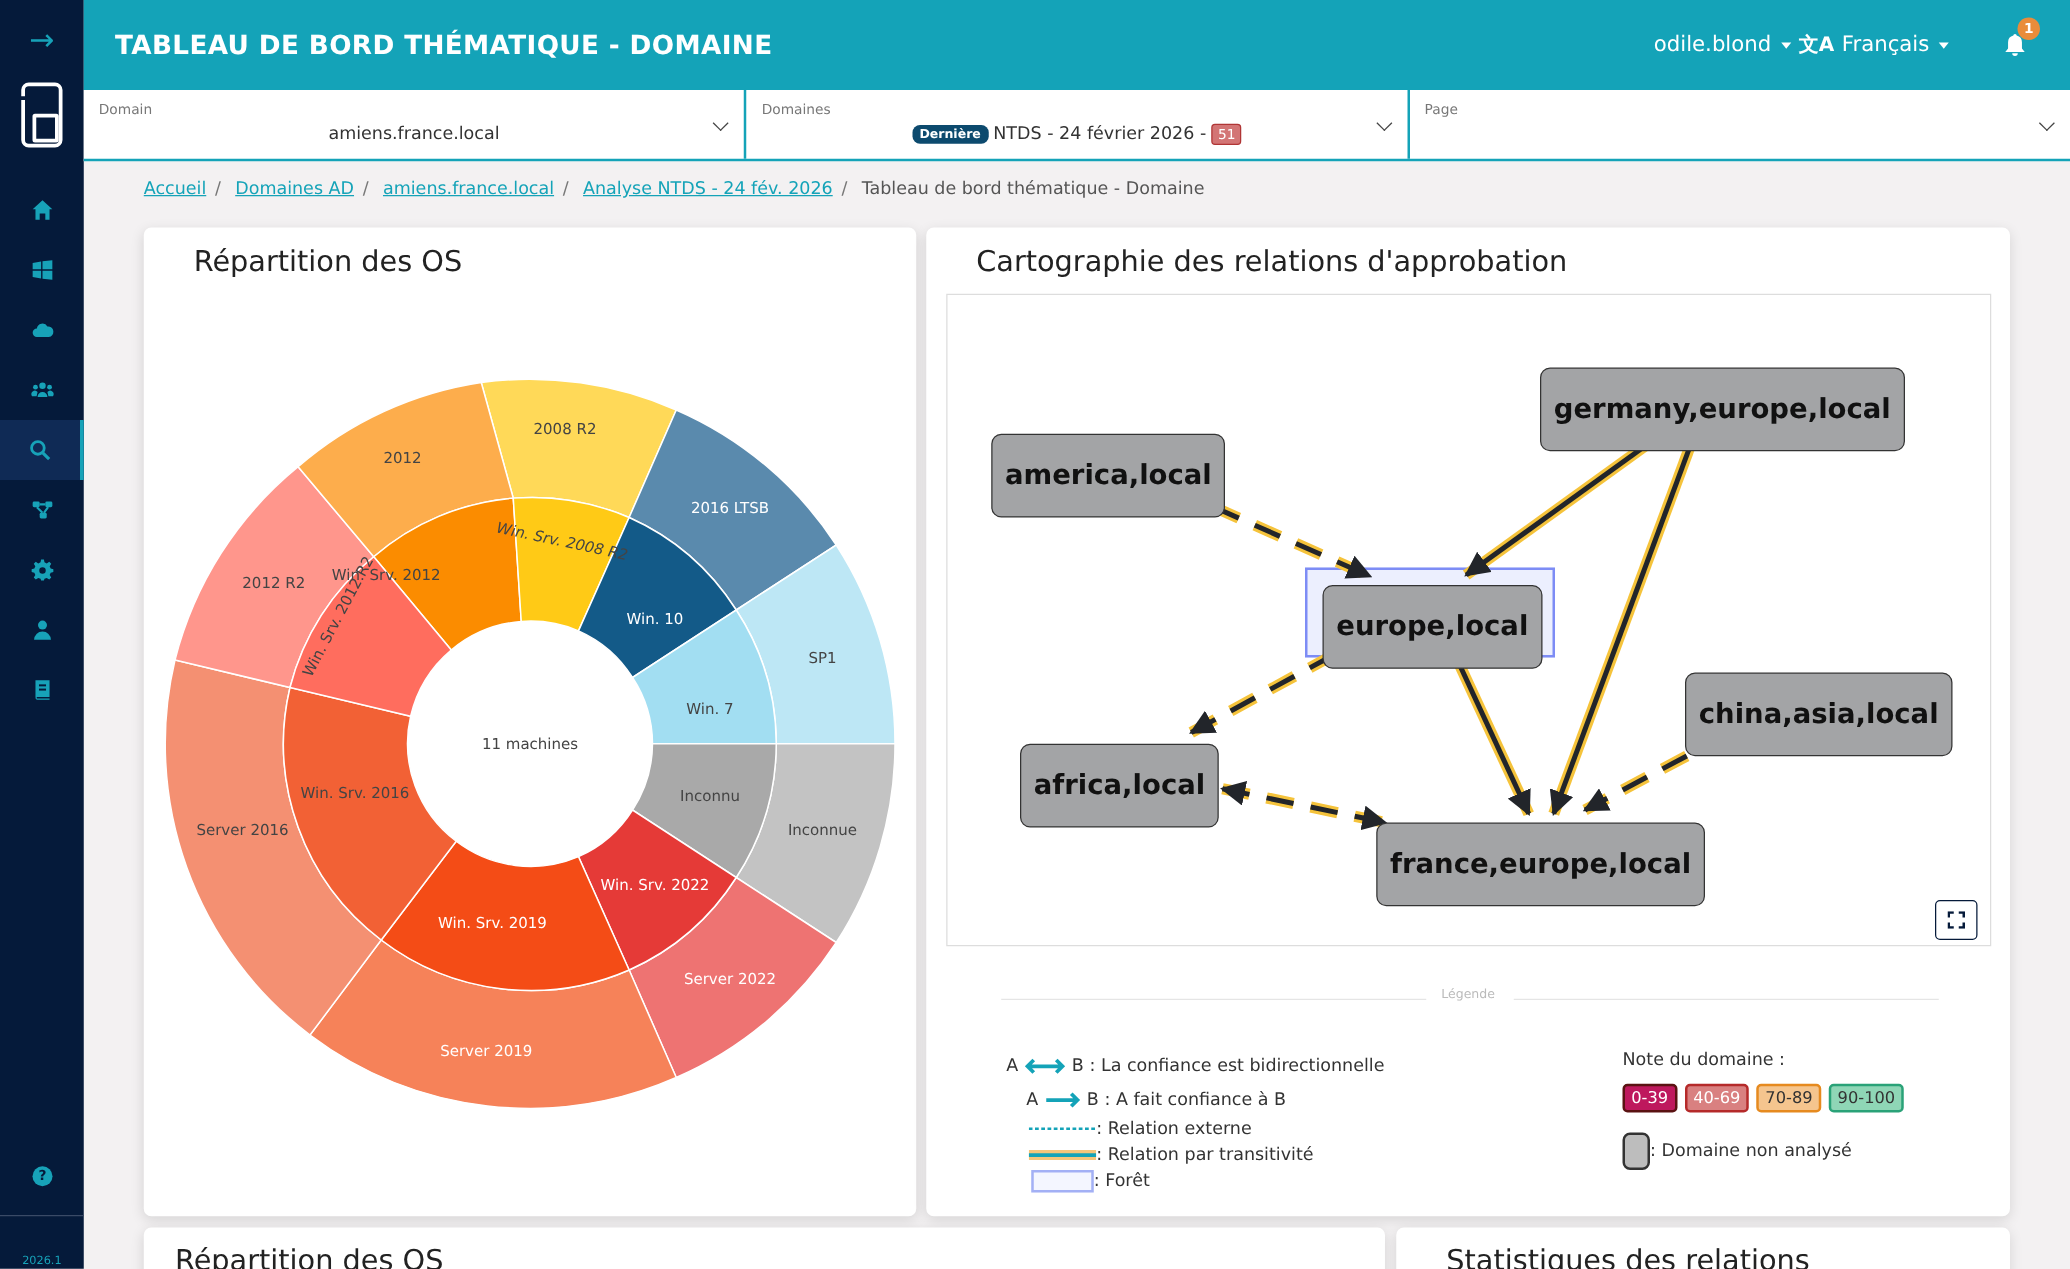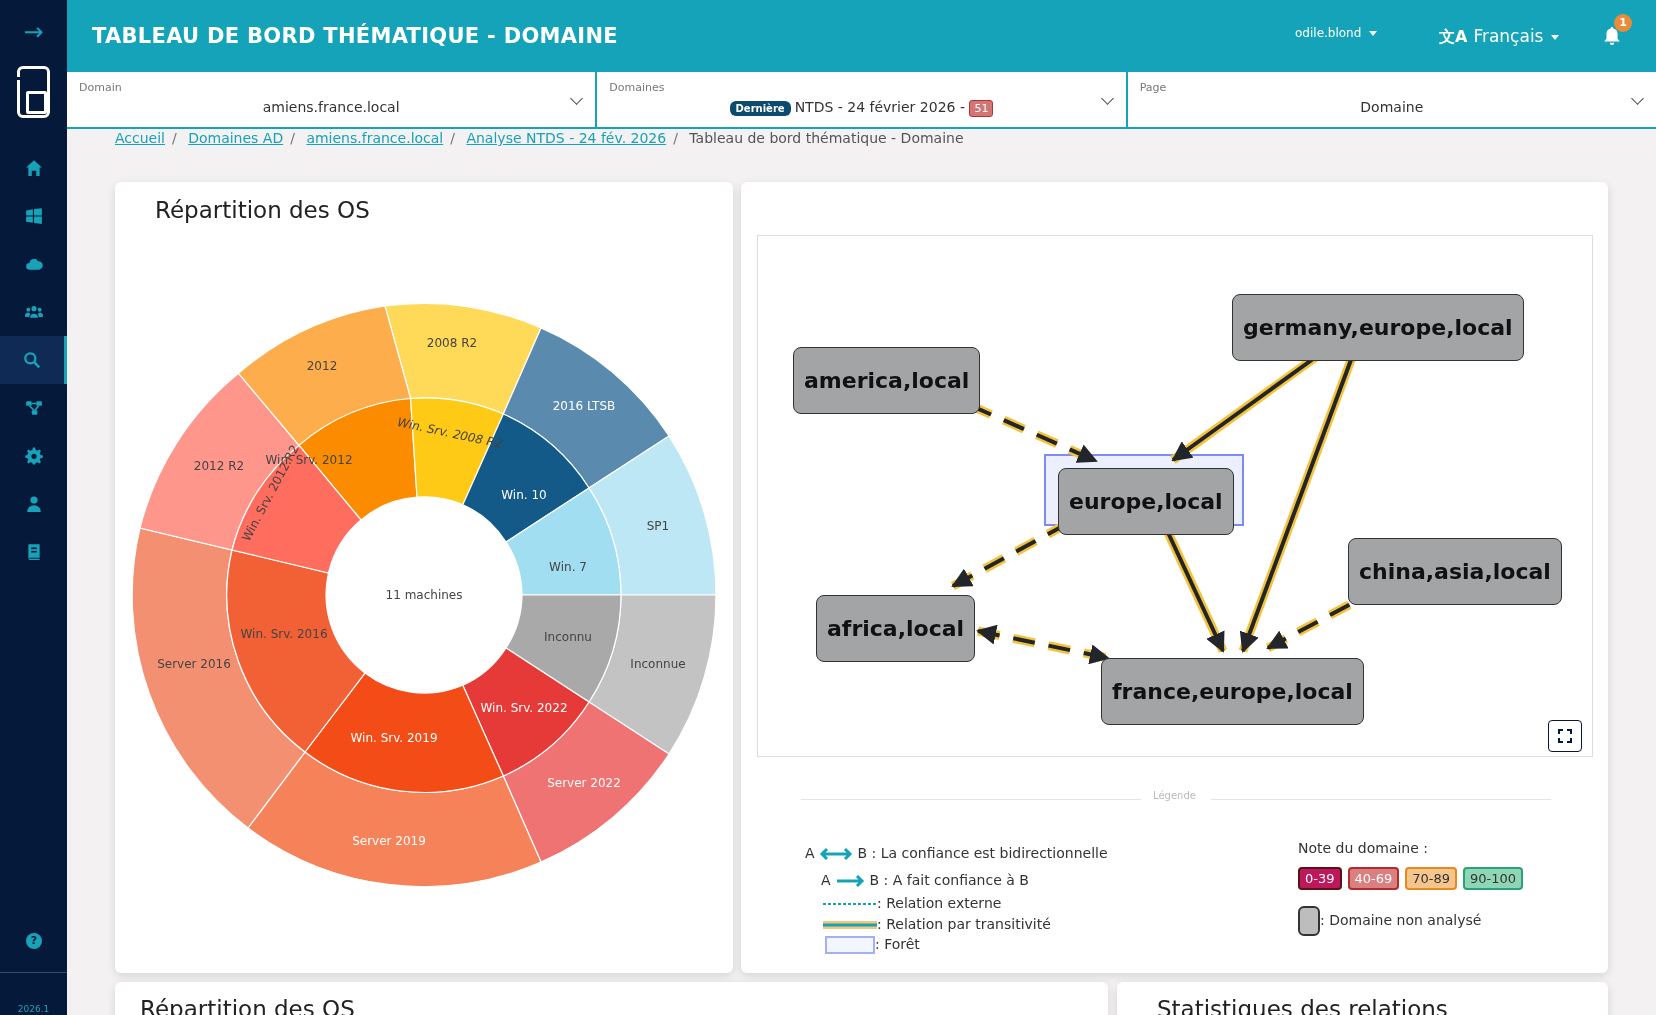--- a/index.html
+++ b/index.html
@@ -11,36 +11,36 @@
   .sidebar .logo:after { content: ""; position: absolute; left: -4px; top: 8px; width: 8px; height: 3px; background: #051a3a; }
   .nav-item { position: absolute; left: 0; width: 67px; height: 48px; display: flex; align-items: center; justify-content: center; }
   .nav-item.active { background: #0f2a55; border-right: 3px solid #17a2b8; }
   .nav-item svg { width: 18px; height: 18px; fill: #17a2b8; }
   .sidebar .help { position: absolute; left: 26px; top: 933px; width: 16px; height: 16px; border-radius: 50%; background: #17a2b8; color: #051a3a; font-size: 11px; font-weight: bold; text-align: center; line-height: 16px; }
   .sidebar .sep { position: absolute; left: 0; top: 972px; width: 67px; height: 1px; background: #3a4a66; }
   .sidebar .version { position: absolute; left: 0; top: 1004px; width: 67px; text-align: center; color: #17a2b8; font-size: 9px; }
 
   .topbar { position: absolute; left: 67px; top: 0; width: 1589px; height: 72px; background: #14a3b8; }
   .topbar .title { position: absolute; left: 25px; top: 24px; color: #fff; font-weight: bold; font-size: 21px; letter-spacing: 0.3px; }
-  .topbar .user { position: absolute; left: 1228px; top: 26px; color: #fff; font-size: 12px; }
+  .topbar .user { position: absolute; left: 1256px; top: 26px; color: #fff; font-size: 17px; }
   .topbar .lang { position: absolute; left: 1372px; top: 26px; color: #fff; font-size: 17px; }
   .caret { display: inline-block; width: 0; height: 0; border-left: 4px solid transparent; border-right: 4px solid transparent; border-top: 5px solid #fff; margin-left: 8px; vertical-align: middle; }
   .topbar .bell { position: absolute; left: 1536px; top: 26px; width: 18px; height: 20px; }
   .topbar .bell-badge { position: absolute; left: 1547px; top: 14px; width: 18px; height: 18px; border-radius: 50%; background: #e98c3a; color: #fff; font-size: 11px; text-align: center; line-height: 18px; font-weight: bold; }
 
   .selectors { position: absolute; left: 67px; top: 72px; width: 1589px; height: 57px; background: #fff; border-bottom: 2px solid #14a3b8; display: flex; }
   .sel { position: relative; flex: 1; border-right: 2px solid #14a3b8; }
   .sel:last-child { border-right: none; }
   .sel .lbl { position: absolute; left: 12px; top: 9px; font-size: 11px; color: #777; }
   .sel .val { position: absolute; left: 0; right: 0; top: 27px; text-align: center; font-size: 14px; color: #333; }
   .sel .chev { position: absolute; right: 14px; top: 22px; width: 9px; height: 9px; border-right: 1.5px solid #444; border-bottom: 1.5px solid #444; transform: rotate(45deg); }
   .badge-derniere { display: inline-block; background: #0c4a6e; color: #fff; font-size: 10px; font-weight: bold; border-radius: 6px; padding: 2px 6px; vertical-align: middle; margin-right: 4px; }
   .badge-score { display: inline-block; background: #d37575; color: #fff; font-size: 11px; border: 1px solid #b03535; border-radius: 3px; padding: 1px 4px; vertical-align: middle; }
 
-  .breadcrumb { position: absolute; left: 115px; top: 130px; font-size: 14px; color: #555; }
+  .breadcrumb { position: absolute; left: 115px; top: 143px; font-size: 14px; color: #555; }
   .breadcrumb a { color: #14a3b8; text-decoration: underline; }
   .breadcrumb .sep { margin: 0 7px; color: #777; }
 
   .card { position: absolute; background: #fff; border-radius: 6px; box-shadow: 0 3px 10px rgba(0,0,0,0.12); }
   .card-title { position: absolute; font-size: 23px; color: #222; }
   .graph-box { position: absolute; left: 16px; top: 53px; width: 836px; height: 522px; border: 1px solid #ddd; }
   .node { position: absolute; background: #a3a4a6; border: 1.5px solid #333; border-radius: 8px; font-weight: bold; font-size: 22px; color: #111; padding: 20px 10px; white-space: nowrap; }
   .forest { position: absolute; border: 2px solid #7d8cf5; background: #eceffe; }
   .fullscreen { position: absolute; left: 790px; top: 484px; width: 34px; height: 32px; border: 1.5px solid #051a3a; border-radius: 4px; display: flex; align-items: center; justify-content: center; }
 
@@ -140,21 +140,20 @@
   <div class="sel">
     <div class="lbl">Domaines</div>
     <div class="val">
       <span class="badge-derniere">Dernière</span><span>NTDS - 24 février 2026 -</span>
       <span class="badge-score">51</span>
     </div>
     <div class="chev"></div>
   </div>
   <div class="sel">
     <div class="lbl">Page</div>
-    <div class="val">Domaine</div>
     <div class="chev"></div>
   </div>
 </div>
 
 <div class="breadcrumb">
   <a>Accueil</a><span class="sep">/</span>
   <a>Domaines AD</a><span class="sep">/</span>
   <a>amiens.france.local</a><span class="sep">/</span>
   <a>Analyse NTDS - 24 fév. 2026</a><span class="sep">/</span>
   <span>Tableau de bord thématique - Domaine</span>
@@ -205,20 +204,21 @@
         <text x="100" y="117" fill="#fff">Win. Srv. 2022</text>
         <text x="-30" y="147" fill="#fff">Win. Srv. 2019</text>
         <text x="-140" y="43">Win. Srv. 2016</text>
         <text x="-150" y="-100" transform="rotate(-62,-150,-100)">Win. Srv. 2012 R2</text>
       </g>
     </g>
   </svg>
 </div>
 
 <div class="card" style="left:741px;top:182px;width:867px;height:791px">
+  <div class="card-title" style="left:40px;top:15px">Cartographie des relations d'approbation</div>
   <div class="graph-box">
     <div class="forest" style="left:286px;top:218px;width:200px;height:72px"></div>
     <svg style="position:absolute;left:0;top:0" width="836" height="522">
       <defs>
         <marker id="ah" viewBox="0 0 10 10" refX="9" refY="5" markerWidth="5" markerHeight="5" orient="auto-start-reverse">
             <path d="M0 0 L10 5 L0 10 Z" fill="#22252a"></path>
           </marker>
       </defs>
       <g fill="none" stroke-linecap="butt">
         <g stroke="#f5c33b" stroke-width="9" stroke-dasharray="22,14">

